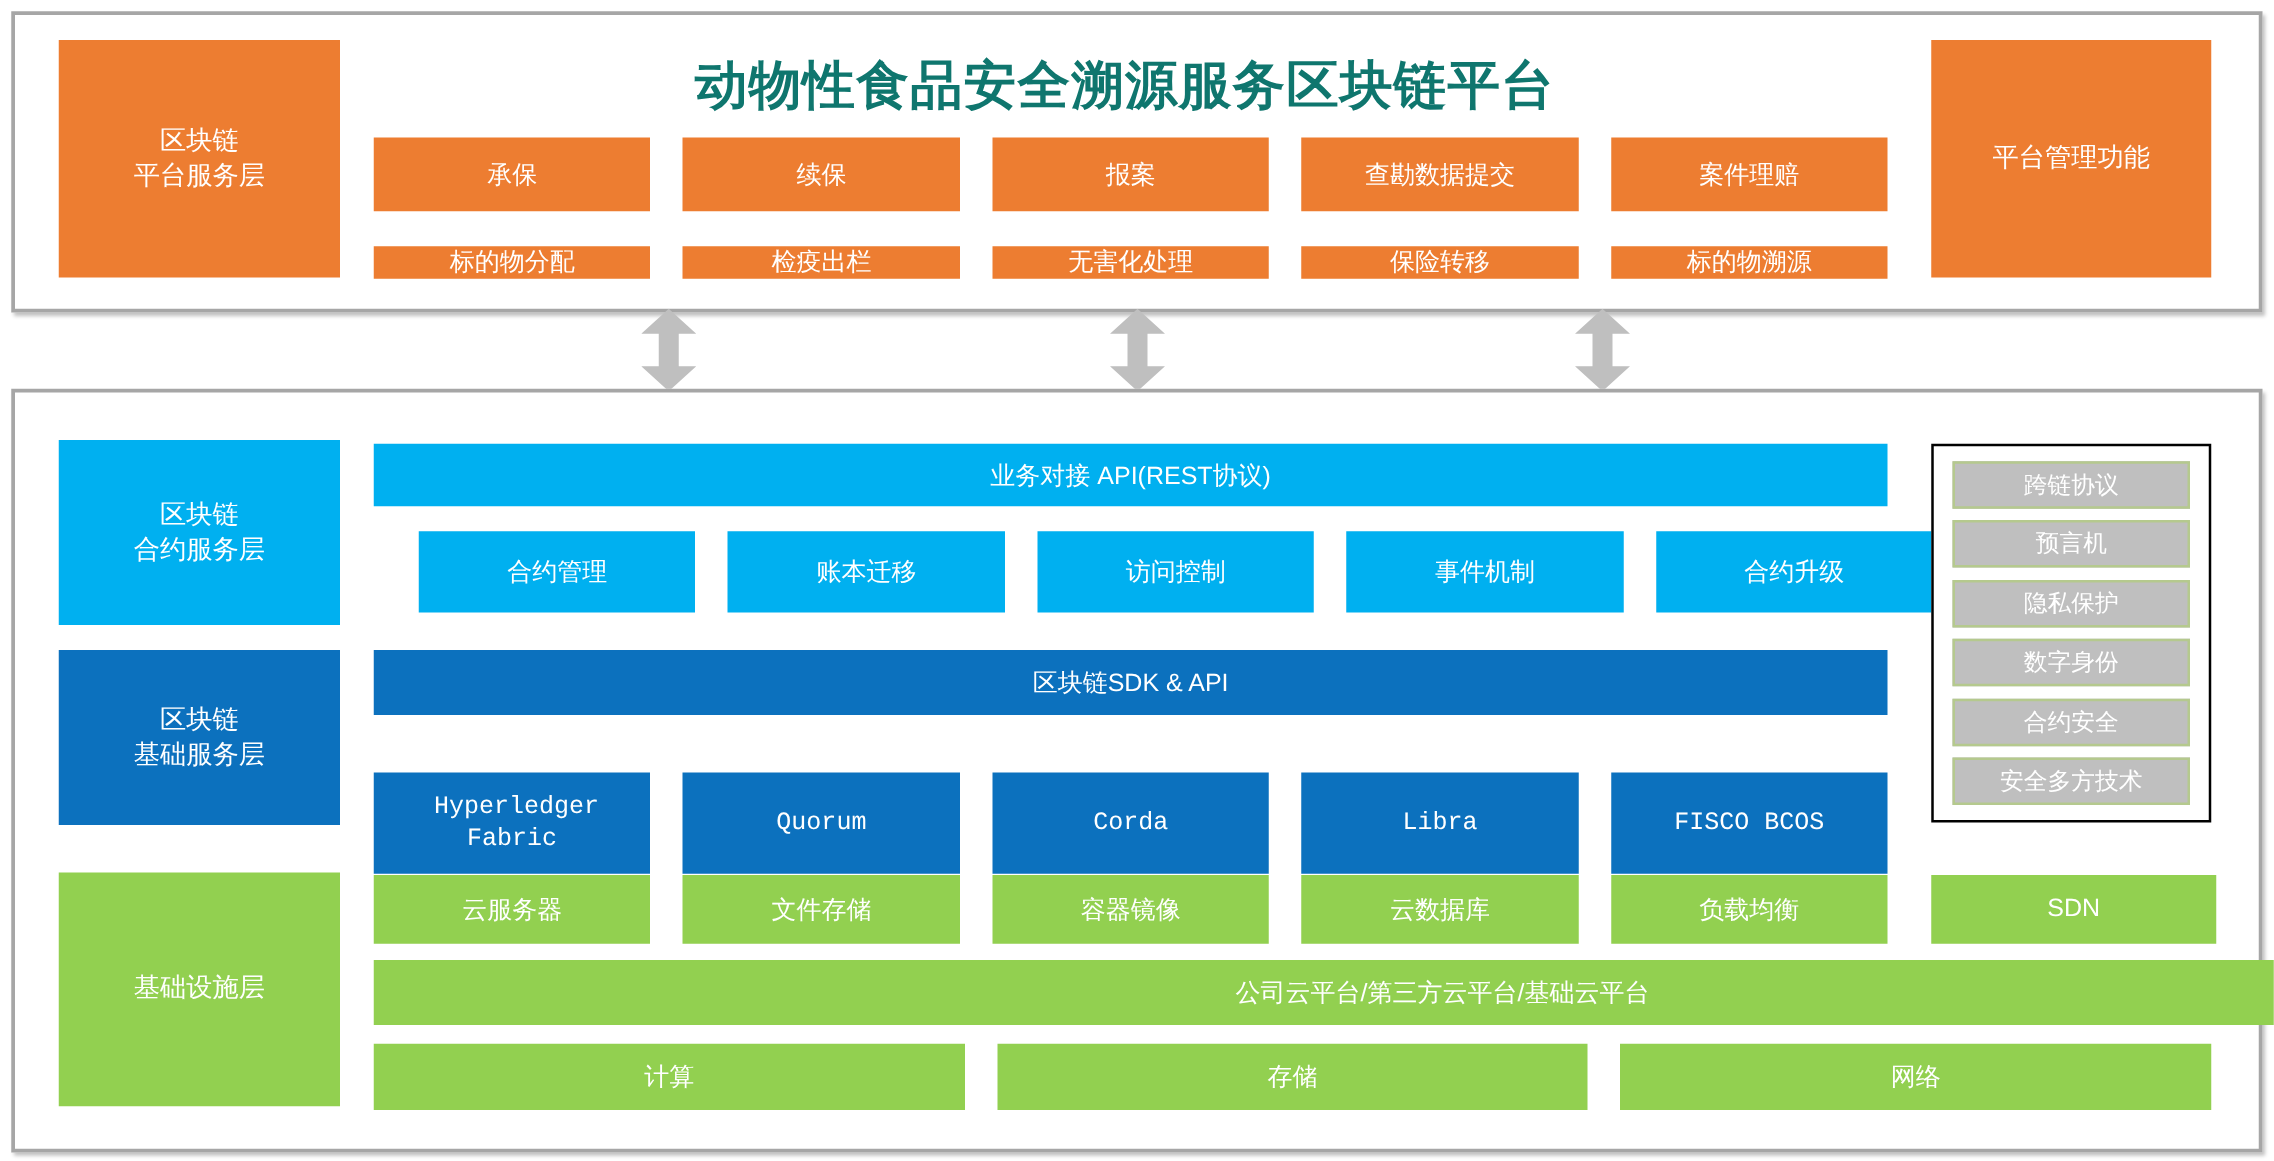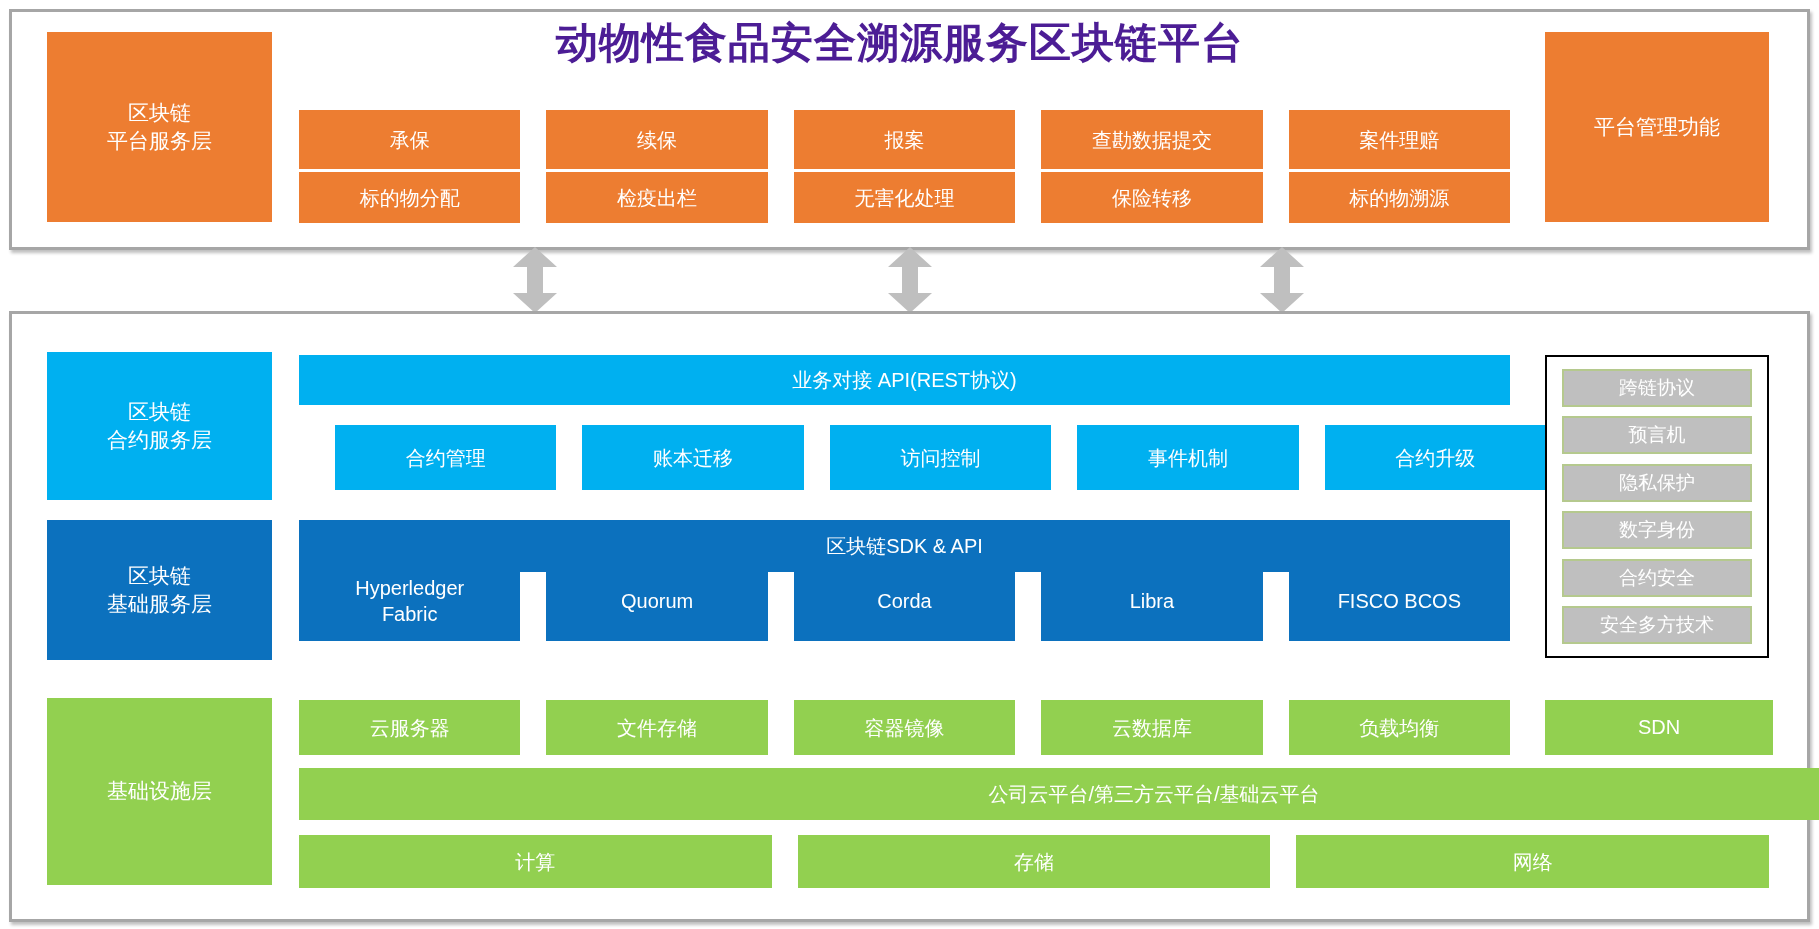--- a/index.html
+++ b/index.html
@@ -11,22 +11,22 @@
   .section-top    { left:9px; top:9px;   width:1801px; height:241px; }
   .section-bottom { left:9px; top:311px; width:1801px; height:611px; }
 
   .box { position:absolute; display:flex; align-items:center; justify-content:center;
          color:#fff; font-size:20px; text-align:center; line-height:1.35; }
   .orange { background:#ED7D31; }
   .lblue  { background:#00B0F0; }
   .dblue  { background:#0C71BE; }
   .green  { background:#92D050; }
 
-  .page-title { position:absolute; left:290px; top:15px; width:1220px;
-                text-align:center; font-size:42px; font-weight:bold; color:#4c1d95;
+  .page-title { position:absolute; left:290px; top:40px; width:1220px;
+                text-align:center; font-size:42px; font-weight:bold; color:#0f766e;
                 letter-spacing:1px; }
 
   .btn-row { position:absolute; left:299px; width:1211px; display:flex; gap:26px; }
   .btn-row > div { flex:1; display:flex; align-items:center; justify-content:center;
                    color:#fff; font-size:20px; text-align:center; line-height:1.3; }
 
   .bar { position:absolute; display:flex; align-items:center; justify-content:center;
          color:#fff; font-size:20px; }
 
   .label-lines span { display:block; }
@@ -60,21 +60,21 @@
   </div>
 
   <div class="btn-row" style="top:110px; height:59px;">
     <div class="orange">承保</div>
     <div class="orange">续保</div>
     <div class="orange">报案</div>
     <div class="orange">查勘数据提交</div>
     <div class="orange">案件理赔</div>
   </div>
 
-  <div class="btn-row" style="top:172px; height:51px;">
+  <div class="btn-row" style="top:172px; height:51px;align-items:flex-end;">
     <div class="orange">标的物分配</div>
     <div class="orange">检疫出栏</div>
     <div class="orange">无害化处理</div>
     <div class="orange">保险转移</div>
     <div class="orange">标的物溯源</div>
   </div>
 
   <div class="box orange" style="left:1545px; top:32px; width:224px; height:190px; font-size:21px;">平台管理功能</div>
 
   <div class="arrow" style="left:513px;">
@@ -114,21 +114,21 @@
 
   <div class="box dblue label-lines" style="left:47px; top:520px; width:225px; height:140px; font-size:21px;">
     <div>
       <span>区块链</span>
       <span>基础服务层</span>
     </div>
   </div>
 
   <div class="bar dblue" style="left:299px; top:520px; width:1211px; height:52px;">区块链SDK &amp; API</div>
 
-  <div class="btn-row" style="top:560px; height:81px;">
+  <div class="btn-row" style="top:618px; height:81px;font-family:Liberation Mono, monospace;">
     <div class="dblue wrap-narrow">
         <span>Hyperledger Fabric</span>
       </div>
     <div class="dblue">Quorum</div>
     <div class="dblue">Corda</div>
     <div class="dblue">Libra</div>
     <div class="dblue">FISCO BCOS</div>
   </div>
 
   <div class="security-panel">

